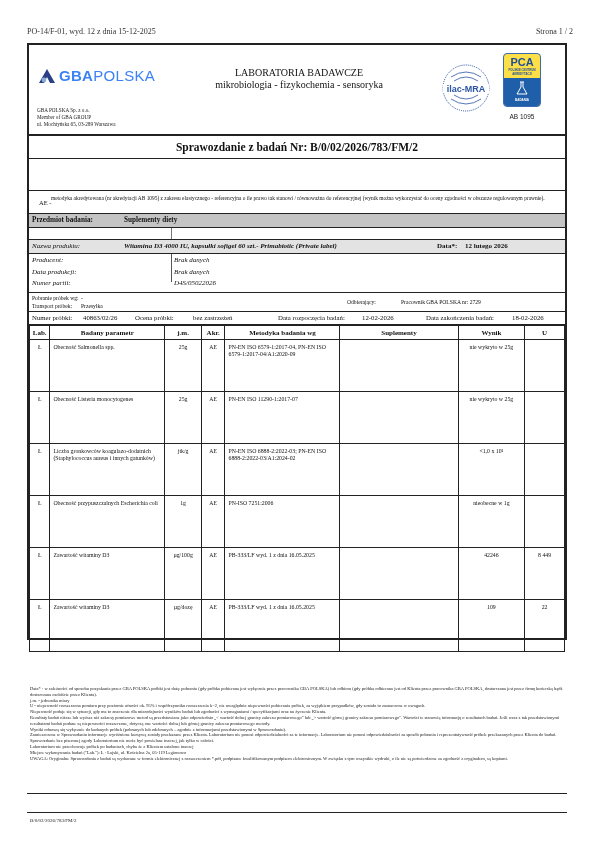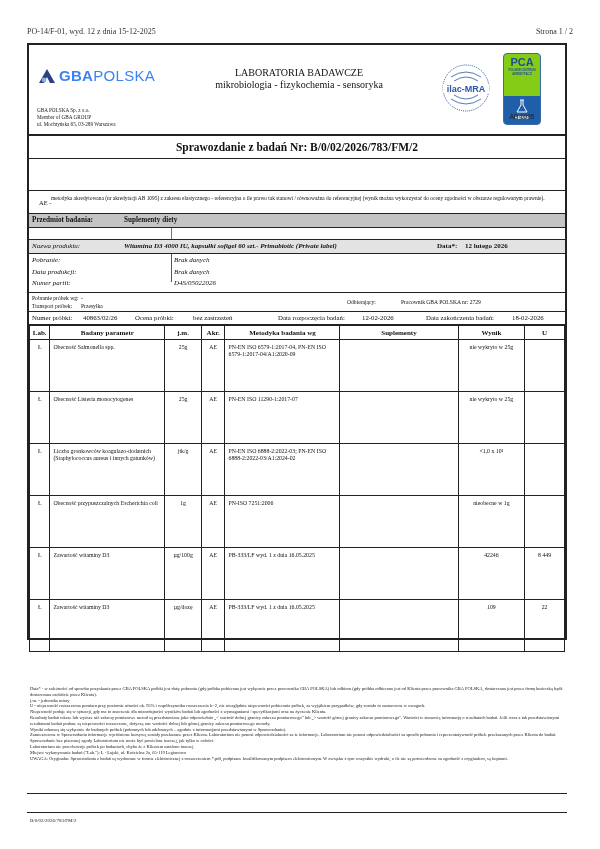--- a/index.html
+++ b/index.html
@@ -11,21 +11,21 @@
 
   .frame { position: absolute; left: 27px; width: 540px; border: 2px solid #222; box-sizing: border-box; }
   #header-box { top: 43px; height: 93px; }
   .logo { position: absolute; left: 10px; top: 22px; display: flex; align-items: center; }
   .logo-mark { width: 16px; height: 14px; margin-right: 4px; }
   .logo-text { font-family: "Liberation Sans", sans-serif; font-size: 15px; color: #3b82f6; letter-spacing: 0.3px; }
   .logo-text b { font-weight: 700; }
   .company { position: absolute; left: 8px; top: 62px; font-size: 5.2px; line-height: 6.8px; color: #222; }
   .lab-title { position: absolute; left: 170px; top: 22px; width: 200px; text-align: center; font-size: 10px; line-height: 12px; }
   .ilac { position: absolute; left: 412px; top: 18px; width: 50px; height: 50px; }
-  .pca { position: absolute; left: 474px; top: 8px; width: 38px; height: 72px; border: 1.5px solid #3a6ab2; border-radius: 4px; box-sizing: border-box; overflow: hidden; background: #84cc16; }
+  .pca { position: absolute; left: 474px; top: 8px; width: 38px; height: 54px; border: 1.5px solid #3a6ab2; border-radius: 4px; box-sizing: border-box; overflow: hidden; background: #fde047; }
   .pca-top { height: 28px; text-align: center; }
   .pca-letters { font-family: "Liberation Sans", sans-serif; font-weight: 700; font-size: 11px; color: #1f4e9b; line-height: 13px; padding-top: 2px; }
   .pca-sub { font-family: "Liberation Sans", sans-serif; font-size: 2.8px; color: #1f4e9b; line-height: 3.5px; font-weight: 700; }
   .pca-bot { position: absolute; left: 0; right: 0; bottom: 0; height: 28px; background: #1f5ea8; text-align: center; }
   .pca-badania { font-family: "Liberation Sans", sans-serif; font-size: 3px; color: #fff; position: absolute; bottom: 4px; left: 0; right: 0; font-weight: 700; }
   .ab { position: absolute; left: 474px; top: 68px; width: 38px; text-align: center; font-family: "Liberation Sans", sans-serif; font-size: 6.5px; color: #222; }
 
   #report-box { top: 136px; height: 504px; border-top: none; }
   .row { position: absolute; left: 0; right: 0; border-bottom: 1px solid #222; box-sizing: border-box; }
   .r-title { top: 0; height: 23px; border-bottom: 1.5px solid #222; text-align: center; font-weight: 700; font-size: 11.5px; line-height: 22px; }
@@ -121,21 +121,21 @@
       <div class="vline"></div>
     </div>
   <div class="row r-product">
     <span style="left:3px">Nazwa produktu:</span>
     <span style="left:95px;font-weight:700">Witamina D3 4000 IU, kapsułki softgel 60 szt.- Primabiotic (Private label)</span>
     <span style="left:408px;font-weight:700;font-style:normal">Data*:</span>
     <span style="left:436px;font-weight:700;font-style:normal">12 lutego 2026</span>
   </div>
   <div class="row r-producer">
     <div class="l">
-      <div>Pobranie:</div>
+      <div>Producent:</div>
       <div>Data  produkcji:</div>
       <div>Numer partii:</div>
     </div>
     <div class="v">
       <div>Brak danych</div>
       <div>Brak danych</div>
       <div>D4S/05022026</div>
     </div>
   </div>
   <div class="row r-sampling">

